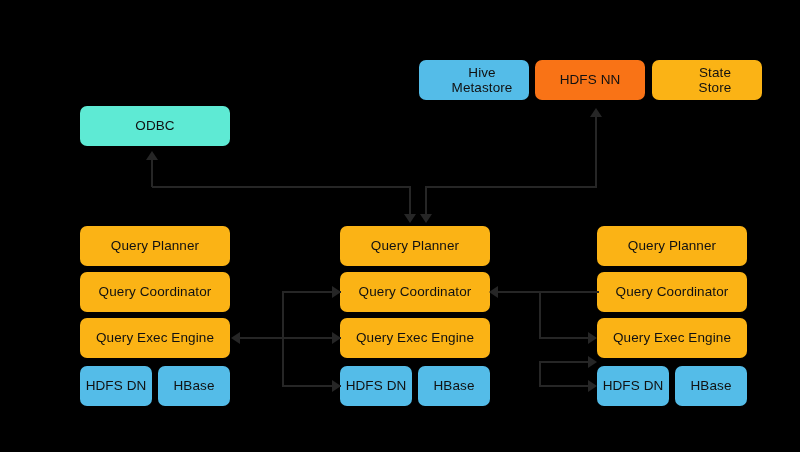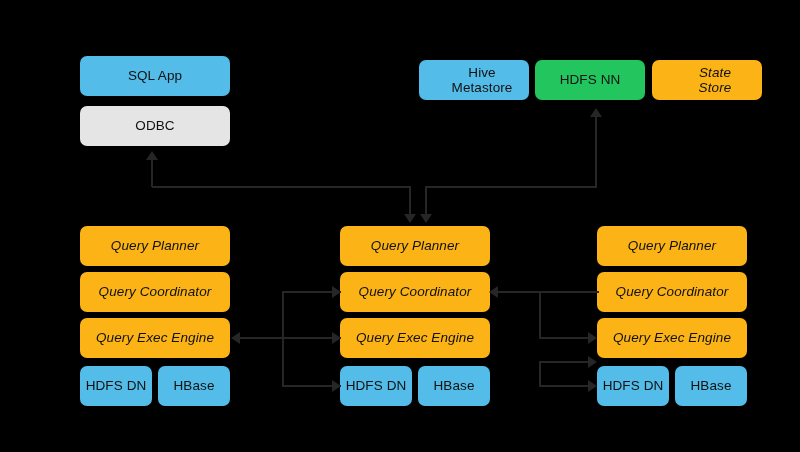--- a/index.html
+++ b/index.html
@@ -26,21 +26,21 @@
     text-align: center;
     color: #111111;
     font-size: 13.5px;
     line-height: 1.12;
     letter-spacing: 0.1px;
     padding: 2px 4px;
     white-space: pre-line;
     user-select: none;
   }
   .node.blue   { background: #54bce8; }
-  .node.orange { background: #fbb315; font-style: italic; }
+  .node.orange { background: #fbb315; }
   .node.two-line { font-size: 13.5px; padding-left: 20px; }
 
   
   .hline, .vline {
     position: absolute;
     background: #262626;
   }
   .hline { height: 2px; }
   .vline { width: 2px; }
 
@@ -68,28 +68,27 @@
     border-top: 6px solid transparent;
     border-bottom: 6px solid transparent;
     border-left: 9px solid #262626;
   }
 </style>
 </head>
 <body>
 
 <div id="canvas" style="background: rgb(0, 0, 0);">
 
-  <div class="node blue" style="left: 80px; top: 56px; width: 150px; height: 40px; background: rgb(84, 188, 232); color: rgb(17, 17, 17);">SQL App</div>
 
-  <div class="node blue" style="left: 80px; top: 106px; width: 150px; height: 40px; background: #e5e5e5; color: rgb(17, 17, 17);">ODBC</div>
+  <div class="node blue" style="left: 80px; top: 106px; width: 150px; height: 40px; background: #5eead4; color: rgb(17, 17, 17);">ODBC</div>
 
   <div class="node blue two-line" style="left: 419px; top: 60px; width: 110px; height: 40px; background: rgb(84, 188, 232); color: rgb(17, 17, 17);">Hive
 Metastore</div>
 
-  <div class="node blue" style="left: 535px; top: 60px; width: 110px; height: 40px; background: #22c55e; color: rgb(17, 17, 17);">HDFS NN</div>
+  <div class="node blue" style="left: 535px; top: 60px; width: 110px; height: 40px; background: #f97316; color: rgb(17, 17, 17);">HDFS NN</div>
 
   <div class="node orange two-line" style="left: 652px; top: 60px; width: 110px; height: 40px; background: rgb(251, 179, 21); color: rgb(17, 17, 17);">State
 Store</div>
 
   <div class="node orange" style="left: 80px; top: 226px; width: 150px; height: 40px; background: rgb(251, 179, 21); color: rgb(17, 17, 17);">Query Planner</div>
   <div class="node orange" style="left: 80px; top: 272px; width: 150px; height: 40px; background: rgb(251, 179, 21); color: rgb(17, 17, 17);">Query Coordinator</div>
   <div class="node orange" style="left: 80px; top: 318px; width: 150px; height: 40px; background: rgb(251, 179, 21); color: rgb(17, 17, 17);">Query Exec Engine</div>
   <div class="node blue" style="left: 80px; top: 366px; width: 72px; height: 40px; background: rgb(84, 188, 232); color: rgb(17, 17, 17);">HDFS DN</div>
   <div class="node blue" style="left: 158px; top: 366px; width: 72px; height: 40px; background: rgb(84, 188, 232); color: rgb(17, 17, 17);">HBase</div>
 

